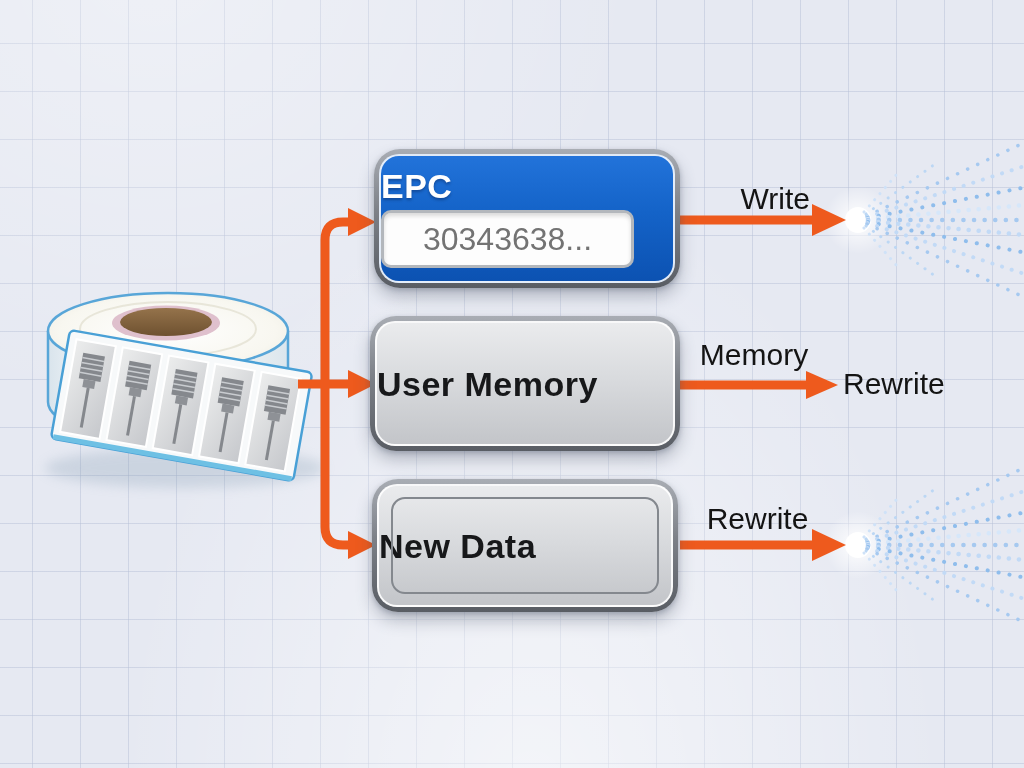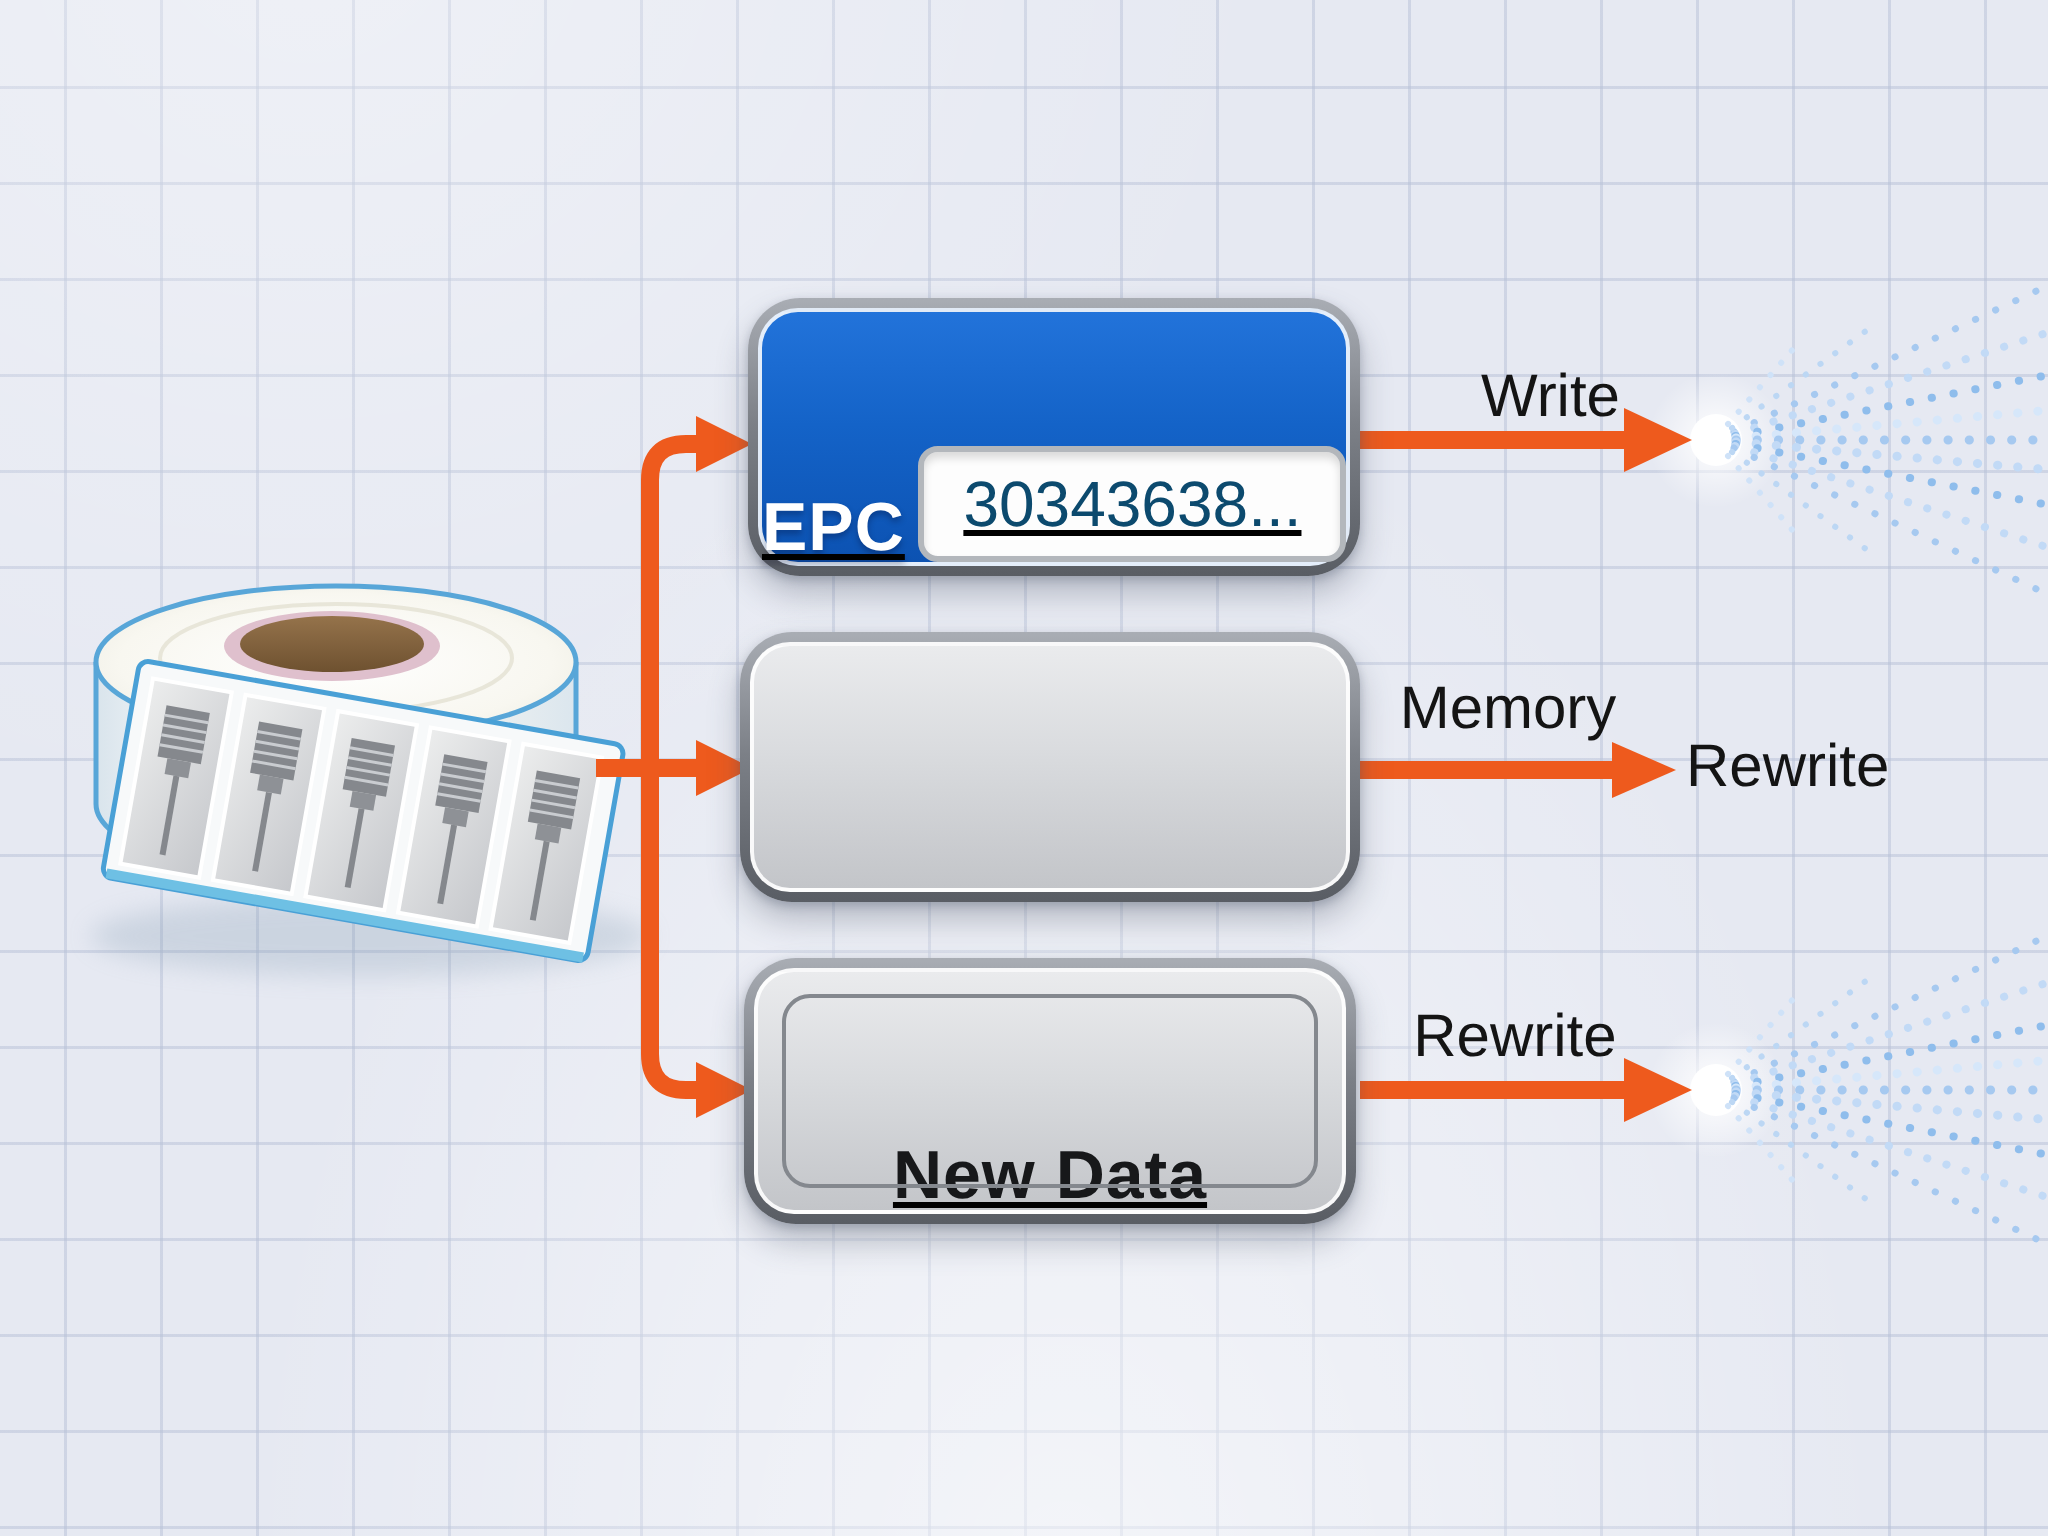--- a/index.html
+++ b/index.html
@@ -18,33 +18,32 @@
   #svg-layer{position:absolute;left:0;top:0;z-index:1;}
   .bank{
     position:absolute;z-index:2;box-sizing:border-box;padding:5px;
     border-radius:26px;
     background:linear-gradient(180deg,#a9adb4 0%,#7c8087 45%,#595d64 100%);
     box-shadow:0 9px 16px rgba(70,80,100,.32), 0 2px 5px rgba(70,80,100,.28);
   }
   .bank-inner{
     height:100%;box-sizing:border-box;border-radius:20px;
     border:2px solid rgba(255,255,255,.88);
-    display:flex;align-items:flex-end;justify-content:center;gap:7px;
+    display:flex;flex-direction:column;align-items:flex-start;justify-content:center;gap:7px;
     position:relative;
-    text-decoration:underline;
   }
   .bank.blue .bank-inner{background:linear-gradient(180deg,#2273da 0%,#1463c8 45%,#0c52b2 100%);}
   .bank.gray .bank-inner{background:linear-gradient(180deg,#eaebed 0%,#d9dbde 45%,#c3c5c9 100%);}
   .bank-title{font-weight:bold;font-size:34px;letter-spacing:.5px;line-height:1;}
   .bank.blue .bank-title{color:#ffffff;text-shadow:0 2px 3px rgba(0,0,30,.3);}
   .bank.gray .bank-title{color:#17181a;}
   .bank-field{
     background:#fdfdfd;border-radius:10px;
     display:flex;align-items:center;justify-content:center;
-    font-size:32px;color:#0c4a6e;line-height:1;
+    font-size:32px;color:#737373;line-height:1;
     box-shadow:inset 0 3px 4px rgba(0,0,0,.14);
   }
   #epc-box{left:374px;top:149px;width:306px;height:139px;}
   #epc-box .bank-field{width:247px;height:52px;border:3px solid #b3b7bc;}
   #user-box{left:370px;top:316px;width:310px;height:135px;}
   #user-box .bank-field{width:253px;height:56px;border:3px solid #8e9296;}
   #newdata-box{left:372px;top:479px;width:306px;height:133px;}
   .inner-frame{
     position:absolute;left:12px;right:12px;top:11px;bottom:11px;
     border:2px solid #84888e;border-radius:14px;pointer-events:none;
@@ -185,20 +184,21 @@
 
 <div id="epc-box" class="bank blue">
   <div class="bank-inner">
     <div class="bank-title">EPC</div>
     <div class="bank-field">30343638...</div>
   </div>
 </div>
 
 <div id="user-box" class="bank gray">
   <div class="bank-inner">
+    <div class="bank-title">User Memory</div>
   </div>
 </div>
 
 <div id="newdata-box" class="bank gray">
   <div class="bank-inner">
     <div class="inner-frame"></div>
     <div class="bank-title">New Data</div>
   </div>
 </div>
 

